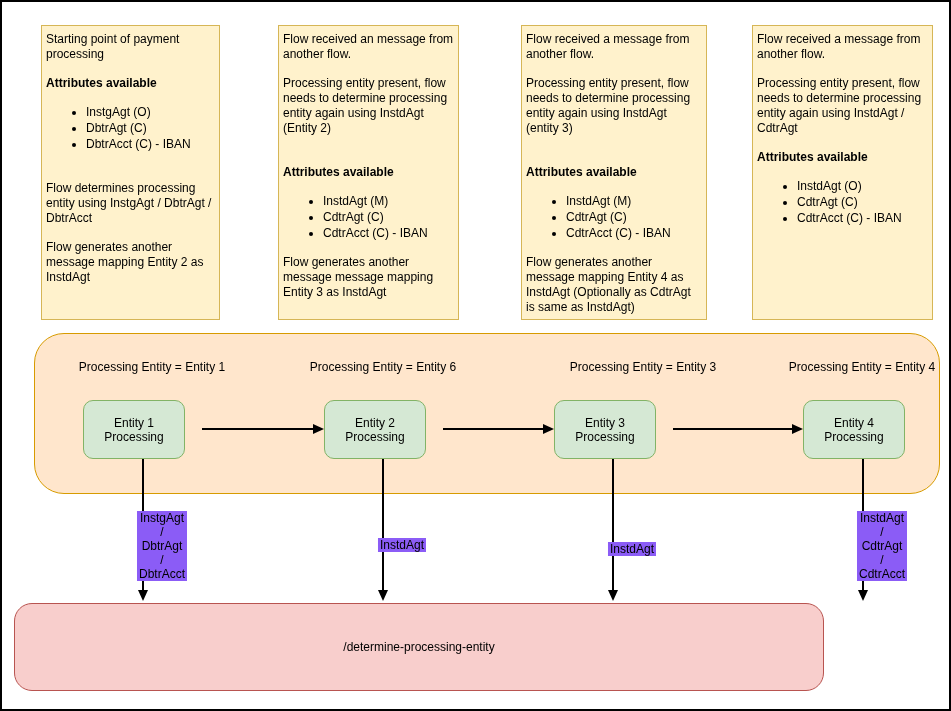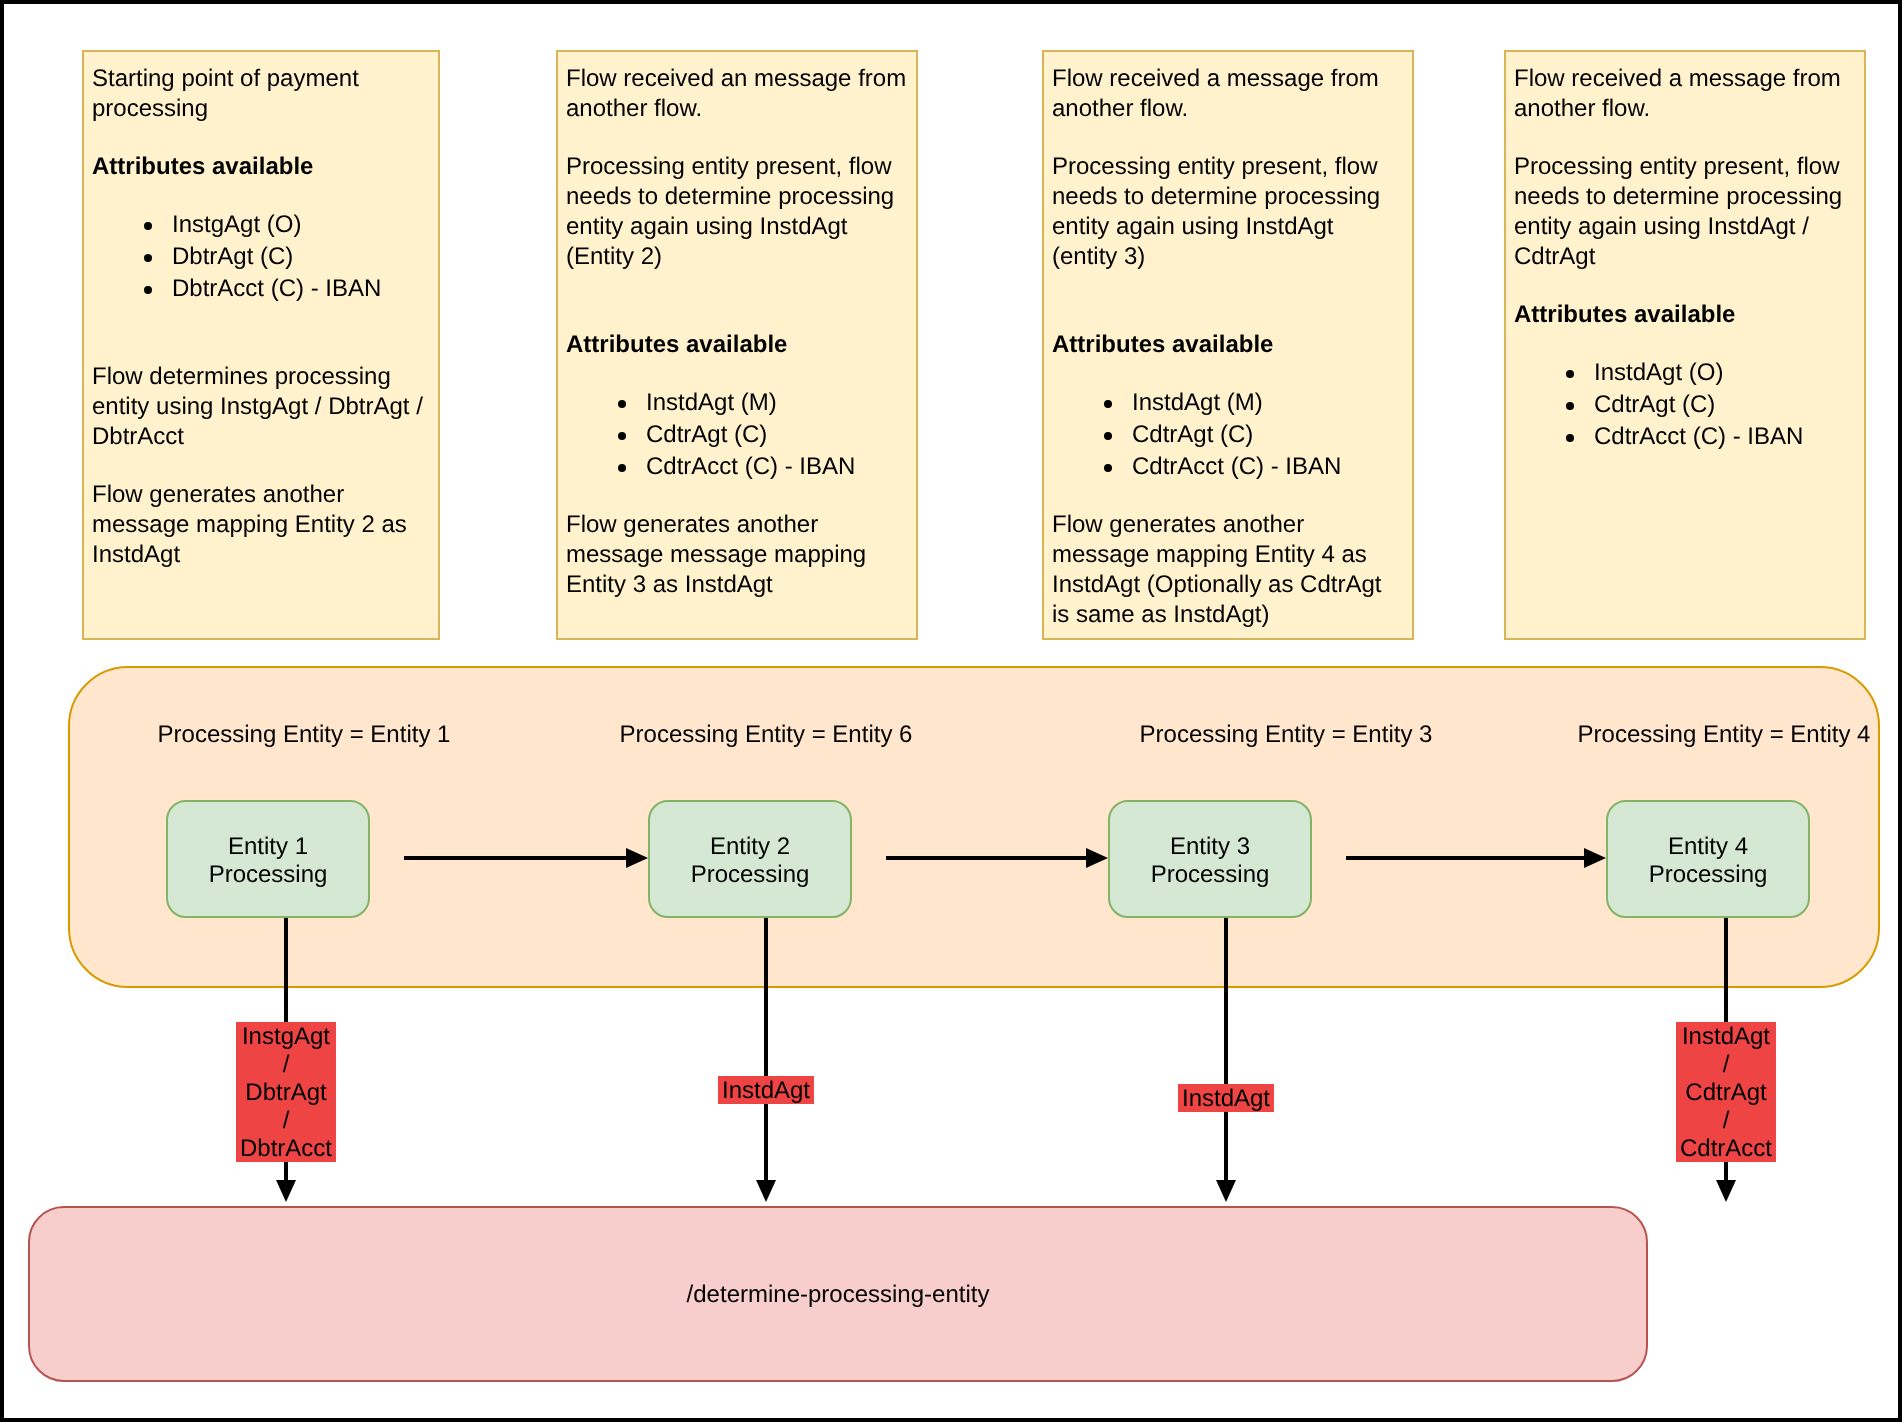--- a/index.html
+++ b/index.html
@@ -92,26 +92,27 @@
     position: absolute;
     top: 588px;
     width: 0; height: 0;
     border-top: 11px solid var(--arrow);
     border-left: 5px solid transparent;
     border-right: 5px solid transparent;
   }
   .edge-label {
     position: absolute;
     transform: translateX(-50%);
-    background: #ef4444;
+    background: #8b5cf6;
     padding: 0 2px;
     font-size: 12px;
     line-height: 14px;
     text-align: center;
     white-space: pre-line;
+    margin-left: 19px;
   }
   
   .endpoint-box {
     position: absolute;
     left: 12px; top: 601px; width: 810px; height: 88px;
     background: var(--endpoint-fill);
     border: 1.5px solid var(--endpoint-stroke);
     border-radius: 18px;
     display: flex; align-items: center; justify-content: center;
     font-size: 12px;

